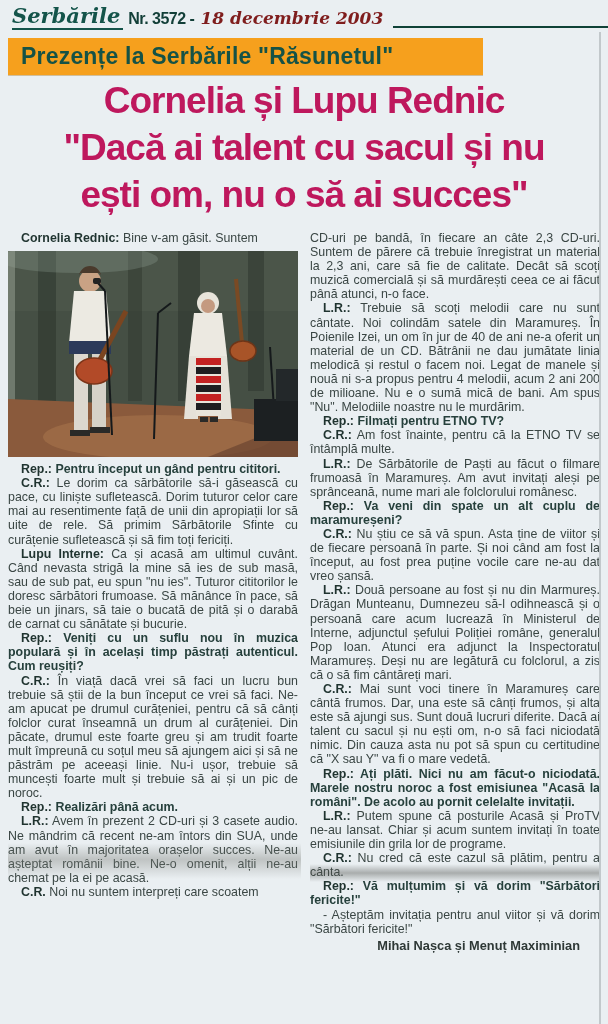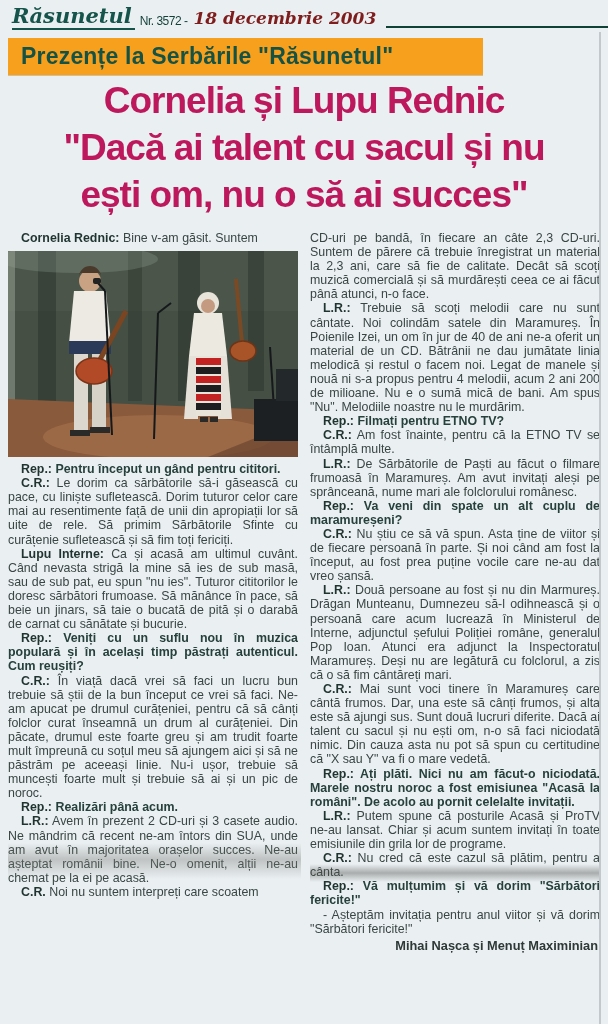--- a/index.html
+++ b/index.html
@@ -8,21 +8,21 @@
     background:#eaeff2;
     font-family:"Liberation Sans",sans-serif;
   }
   
   .masthead{position:absolute;top:4px;left:12px;right:0;display:flex;align-items:flex-end;height:26px;}
   .logo{
     font-family:"DejaVu Serif",serif;font-style:italic;font-weight:bold;
     font-size:21px;line-height:23px;color:#14544a;
     border-bottom:2px solid #14544a;padding:0 3px 1px 0;white-space:nowrap;
   }
-  .issue-no{font-size:12px;font-weight:normal;color:#123f38;margin-left:5px;letter-spacing:-0.5px;white-space:nowrap;padding-bottom:2px;}
+  .issue-no{font-size:16px;font-weight:bold;color:#123f38;margin-left:5px;letter-spacing:-0.5px;white-space:nowrap;padding-bottom:2px;}
   .issue-date{font-family:"DejaVu Serif",serif;font-style:italic;font-weight:bold;font-size:17px;color:#7f1d1d;margin-left:6px;white-space:nowrap;padding-bottom:2px;}
   .head-rule{flex:1;margin-left:10px;margin-bottom:2px;}
   .head-rule .bar1{height:5px;background:#0f4237;}
   .head-rule .bar2{height:2px;background:#0f4237;margin-top:2px;}
   
   .kicker{
     position:absolute;top:38px;left:8px;width:462px;height:37px;
     background:#f6a01d;color:#155246;font-weight:bold;font-size:23px;
     line-height:37px;padding-left:13px;letter-spacing:0.2px;white-space:nowrap;
     box-shadow:0 1px 0 rgba(160,100,0,.35);
@@ -34,33 +34,33 @@
   .headline .l2{font-size:37px;line-height:47px;}
   .headline .l3{font-size:37px;line-height:47px;}
   
   .body-cols{position:absolute;top:231px;left:8px;width:592px;display:flex;gap:12px;}
   .col{width:290px;font-size:12.4px;line-height:14.1px;text-align:justify;color:#3a4644;}
   .para{margin:0;text-indent:13px;}
   .para.no-indent{text-indent:0;}
   .para.bold{font-weight:bold;color:#26403c;}
   .lead{font-weight:bold;color:#1f332f;}
   .photo{margin:6px 0 5px 0;width:290px;height:206px;display:block;}
-  .byline{text-align:right;font-weight:bold;color:#2e3836;font-size:12.8px;margin-top:3px;padding-right:2px;}
+  .byline{text-align:right;font-weight:bold;color:#2e3836;font-size:12.8px;margin-top:3px;padding-right:20px;}
   
   .edge-line{position:absolute;top:32px;bottom:0;left:599px;width:2px;background:#c2c8cb;}
   .smudge-left{position:absolute;left:8px;top:843px;width:293px;height:36px;pointer-events:none;
     background:linear-gradient(180deg,rgba(140,145,140,0),rgba(125,128,122,0.40) 45%,rgba(140,145,140,0));}
   .smudge-right{position:absolute;left:310px;top:864px;width:290px;height:18px;pointer-events:none;
     background:linear-gradient(180deg,rgba(90,90,88,0),rgba(78,80,75,0.42) 50%,rgba(90,90,88,0));}
 </style>
 </head>
 <body>
 
 <div class="masthead">
-  <span class="logo">Răsunetul</span>
+  <span class="logo">Serbările</span>
   <span class="issue-no">Nr. 3572 -</span>
   <span class="issue-date">18 decembrie 2003</span>
   <span class="head-rule"><span class="bar1"></span><span class="bar2" style="display:block"></span></span>
 </div>
 
 <div class="kicker">Prezențe la Serbările "Răsunetul"</div>
 
 <div class="headline">
   <div class="l1">Cornelia și Lupu Rednic</div>
   <div class="l2">"Dacă ai talent cu sacul și nu</div>

